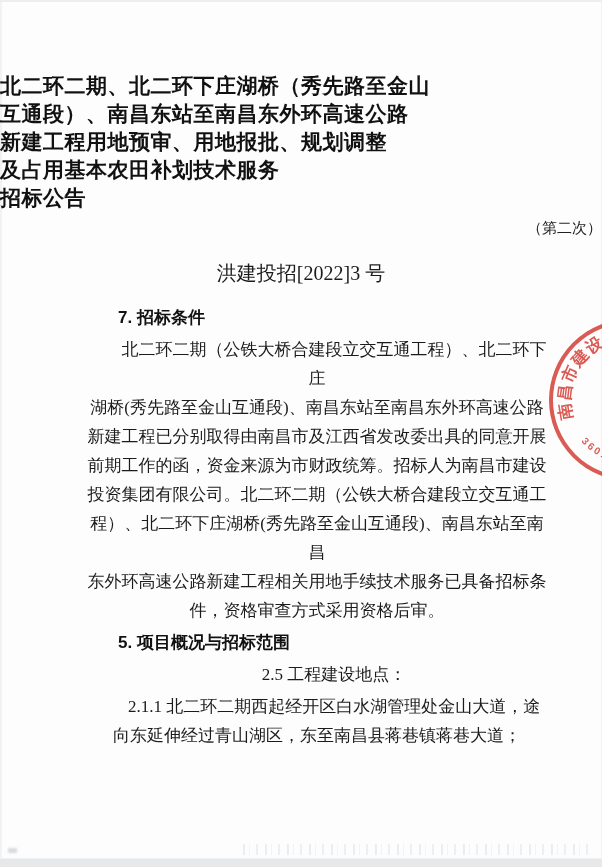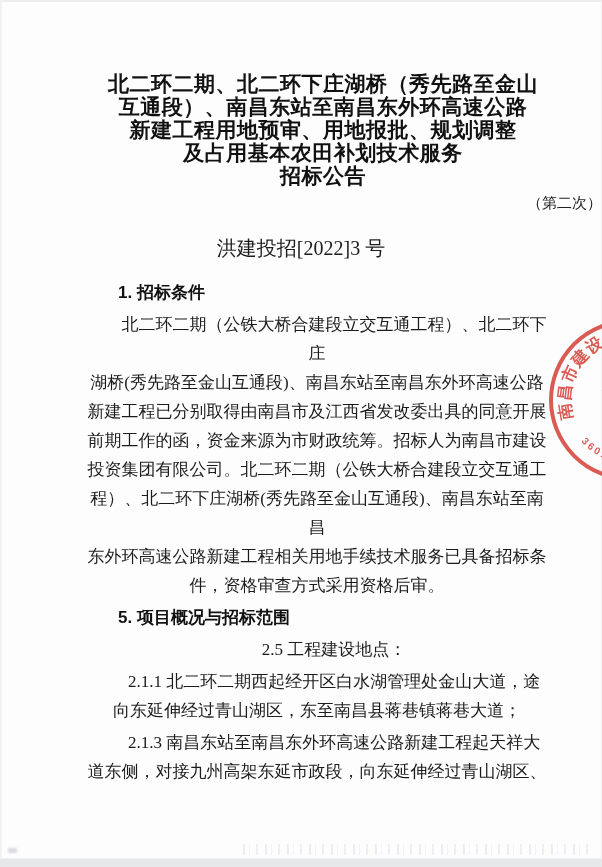--- a/index.html
+++ b/index.html
@@ -8,29 +8,28 @@
     width: 602px;
     height: 867px;
     background: #fdfdfd;
     overflow: hidden;
     box-shadow: inset 0 2px 0 #eceef0, inset 2px 0 0 #f0f2f4, inset -1px 0 0 #f0f2f4;
     font-family: "Liberation Serif", "DejaVu Serif", serif;
     color: #1b1b1b;
   }
   .doc-title {
     margin-top: 72px;
-    text-align: center;
+    text-align: left;
     white-space: pre-line;
     font-family: "Liberation Sans", "DejaVu Sans", sans-serif;
     font-weight: 700;
     font-size: 21px;
-    line-height: 23px;
+    line-height: 28px;
     letter-spacing: 0.5px;
     color: #111;
-    margin-left: 44px;
   }
   .edition-note {
     margin-top: 7px;
     text-align: right;
     font-size: 15px;
     color: #222;
   }
   .doc-number {
     margin-top: 22px;
     text-align: center;
@@ -116,35 +115,33 @@
 互通段）、南昌东站至南昌东外环高速公路
 新建工程用地预审、用地报批、规划调整
 及占用基本农田补划技术服务
 招标公告</div>
 
   <div class="edition-note">（第二次）</div>
 
   <div class="doc-number">洪建投招[2022]3 号</div>
 
   <div class="body-text">
-    <p class="sec-heading">1. 招标条件</p>
+    <p class="sec-heading">7. 招标条件</p>
     <p class="para">北二环二期（公铁大桥合建段立交互通工程）、北二环下庄
 湖桥(秀先路至金山互通段)、南昌东站至南昌东外环高速公路
 新建工程已分别取得由南昌市及江西省发改委出具的同意开展
 前期工作的函，资金来源为市财政统筹。招标人为南昌市建设
 投资集团有限公司。北二环二期（公铁大桥合建段立交互通工
 程）、北二环下庄湖桥(秀先路至金山互通段)、南昌东站至南昌
 东外环高速公路新建工程相关用地手续技术服务已具备招标条
 件，资格审查方式采用资格后审。</p>
     <p class="sec-heading">5. 项目概况与招标范围</p>
     <p class="para">2.5 工程建设地点：</p>
     <p class="para">2.1.1 北二环二期西起经开区白水湖管理处金山大道，途
 向东延伸经过青山湖区，东至南昌县蒋巷镇蒋巷大道；</p>
-    <p class="para">2.1.3 南昌东站至南昌东外环高速公路新建工程起天祥大
-道东侧，对接九州高架东延市政段，向东延伸经过青山湖区、</p>
   </div>
 
   <svg class="seal" viewBox="0 0 170 170" width="170" height="170">
     <defs>
       <path id="ringPath" d="M 28.6 105.5 A 60 60 0 1 1 141.4 105.5" fill="none"></path>
       <path id="codePath" d="M 32.6 121.7 A 64 64 0 0 0 137.4 121.7" fill="none"></path>
     </defs>
     <circle cx="85" cy="85" r="79" fill="none" stroke="#d8443c" stroke-width="4"></circle>
     <polygon fill="#d8443c" points="85,55 91.8,75.7 113.5,75.7 96,88.6 102.6,109.3 85,96.5 67.4,109.3 74.1,88.6 56.5,75.7 78.2,75.7"></polygon>
     <text font-size="16.5" letter-spacing="1" fill="#d8443c">

